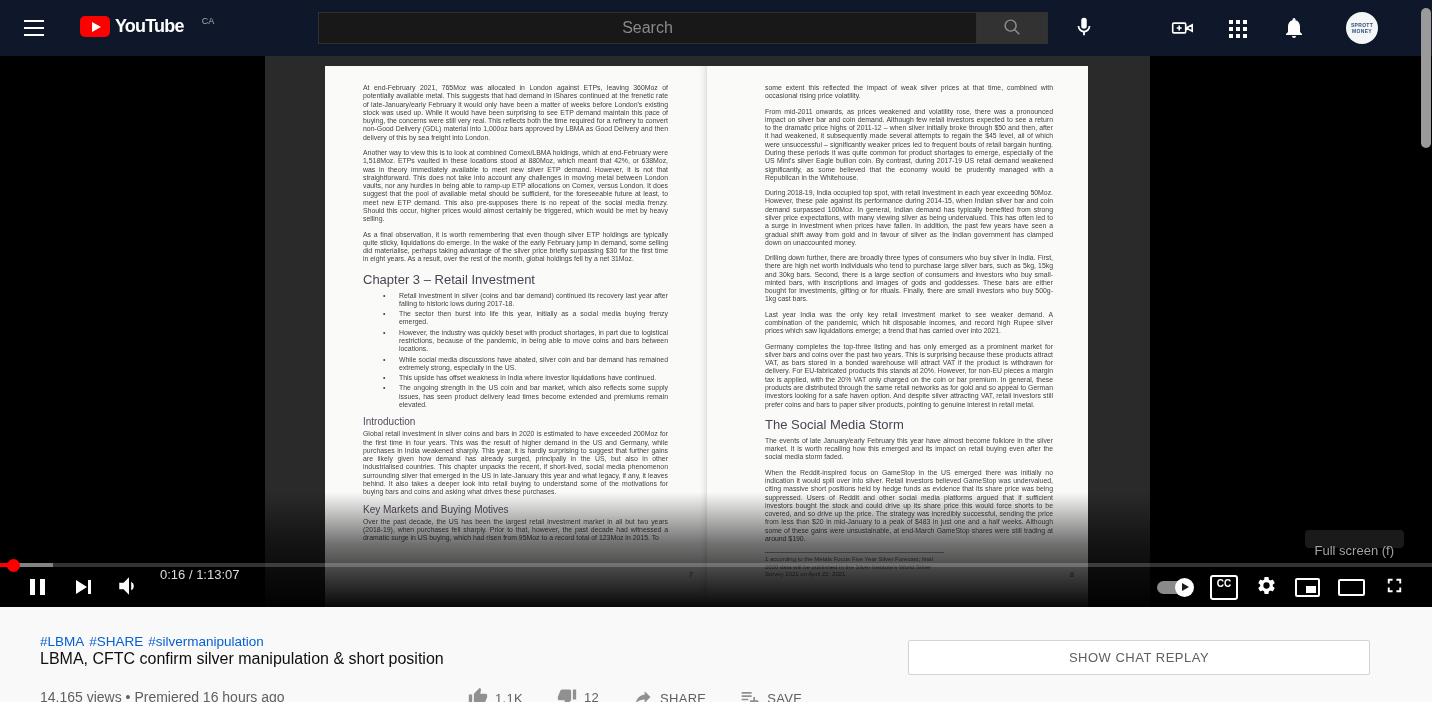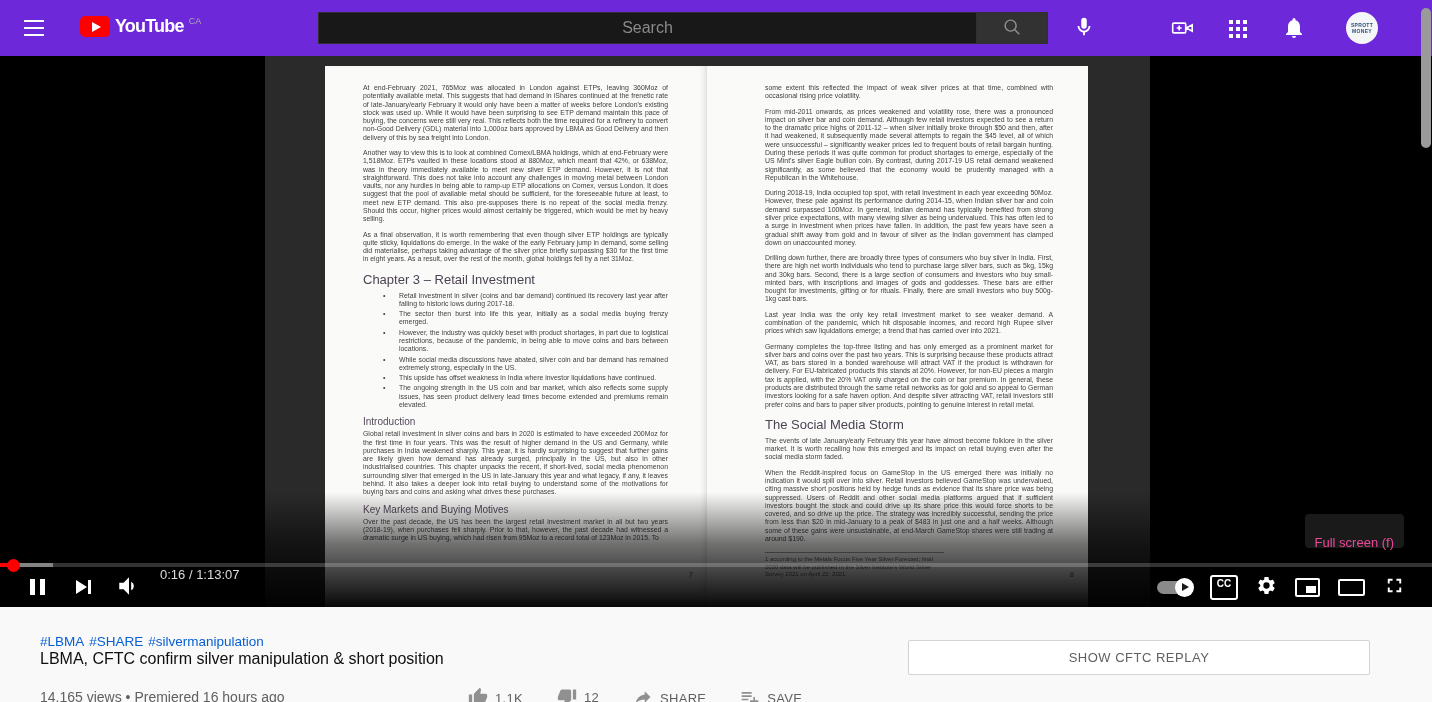--- a/index.html
+++ b/index.html
@@ -1,27 +1,27 @@
 <!DOCTYPE html>
 <html><head>
 <meta charset="utf-8">
 <style>
   * { margin:0; padding:0; box-sizing:border-box; }
   html,body { width:1432px; height:702px; overflow:hidden; }
   body { position:relative; background:#fff; font-family:"Liberation Sans", sans-serif; }
 
   
-  .masthead { position:absolute; top:0; left:0; width:1432px; height:56px; background:#6d28d9; z-index:40; }
+  .masthead { position:absolute; top:0; left:0; width:1432px; height:56px; background:#0f172a; z-index:40; }
   .hamburger { position:absolute; left:24px; top:20px; width:20px; height:16px; background:none; border:none; cursor:pointer; display:flex; flex-direction:column; justify-content:space-between; }
   .hamburger span { display:block; width:20px; height:2px; background:#fff; }
   .logo { position:absolute; left:80px; top:16px; display:flex; align-items:flex-start; cursor:pointer; }
   .logo-badge { width:30px; height:21px; background:#ff0000; border-radius:5px; display:flex; align-items:center; justify-content:center; margin-right:5px; }
   .logo-badge .tri { width:0; height:0; border-top:5px solid transparent; border-bottom:5px solid transparent; border-left:9px solid #fff; margin-left:2px; }
   .logo-text { color:#fff; font-weight:700; font-size:18px; letter-spacing:-0.8px; line-height:21px; }
-  .logo-cc { color:#aaa; font-size:9px; margin-left:5px; line-height:10px; }
+  .logo-cc { color:#aaa; font-size:9px; margin-left:18px; line-height:10px; }
 
   .search-area { position:absolute; left:318px; top:12px; height:32px; display:flex; align-items:center; }
   .search-input { width:658px; height:32px; background:#181818; border:1px solid #303030; border-right:none; color:#ddd; font-size:16px; padding:0 14px; outline:none;text-align:center; }
   .search-input::placeholder { color:#8a8a8a; }
   .search-btn { width:72px; height:32px; background:#323232; border:1px solid #303030; display:flex; align-items:center; justify-content:center; cursor:pointer; }
   .mic-btn { margin-left:16px; width:40px; height:40px; background:none; border:none; display:flex; align-items:center; justify-content:center; cursor:pointer; }
 
   .head-icon-btn { position:absolute; top:16px; width:26px; height:26px; background:none; border:none; display:flex; align-items:center; justify-content:center; cursor:pointer; }
   .apps-grid { display:grid; grid-template-columns:repeat(3,4px); grid-template-rows:repeat(3,4px); gap:3px; }
   .apps-grid i { background:#fff; }
@@ -39,21 +39,21 @@
   .doc h1 { font-size:13px; font-weight:400; color:#4c4352; margin:8px 0 5px; }
   .doc h2 { font-size:10px; font-weight:400; color:#564a5c; margin:7px 0 3px; }
   .doc ul { list-style:none; padding-left:26px; margin:0 0 6px; }
   .doc li { position:relative; font-size:6.9px; line-height:1.2; color:#414141; text-align:justify; padding-left:10px; margin-bottom:2px; }
   .doc li::before { content:"•"; position:absolute; left:-6px; top:0; font-size:7px; color:#414141; }
   .footnote { border-top:1px solid #9a9a9a; width:62%; margin-top:9px; padding-top:3px; font-size:6px; line-height:1.25; color:#5a5a5a; text-align:left; }
   .pagenum { position:absolute; bottom:28px; right:14px; font-size:7.5px; color:#555; }
 
   .shade { position:absolute; left:0; right:0; bottom:0; height:115px; background:linear-gradient(to bottom, rgba(0,0,0,0) 0%, rgba(0,0,0,.55) 45%, rgba(0,0,0,.97) 100%); pointer-events:none; }
 
-  .tooltip { position:absolute; right:28px; bottom:59px; height:34px; line-height:26px; padding:16px 10px; background:rgba(28,28,28,.92); color:#ec4899; font-size:13px; border-radius:4px; z-index:30; }
+  .tooltip { position:absolute; right:28px; bottom:59px; height:18px; line-height:26px; padding:8px 10px; background:rgba(28,28,28,.92); color:#a3a3a3; font-size:13px; border-radius:4px; z-index:30; }
 
   .progress { position:absolute; left:0; bottom:40px; width:100%; height:4px; background:rgba(255,255,255,.2); cursor:pointer; z-index:25; }
   .progress .buffer { position:absolute; left:0; top:0; height:4px; width:53px; background:rgba(255,255,255,.4); }
   .progress .played { position:absolute; left:0; top:0; height:4px; width:13px; background:#ff0000; }
   .progress .knob { position:absolute; left:7px; top:-4px; width:13px; height:13px; border-radius:50%; background:#ff0000; }
 
   .controls { position:absolute; left:0; bottom:0; width:100%; height:40px; display:flex; align-items:center; justify-content:space-between; padding:0 26px 0 14px; z-index:26; }
   .ctrl-left, .ctrl-right { display:flex; align-items:flex-start; height:40px; }
   .ctrl-btn { background:none; border:none; height:40px; display:flex; align-items:center; justify-content:center; cursor:pointer; }
   .ctrl-left .ctrl-btn { width:46px; }
@@ -303,16 +303,16 @@
     <button class="action">
       <span>
         <svg width="20" height="20" viewBox="0 0 24 24">
             <path fill="#909090" d="M14 10H2v2h12v-2zm0-4H2v2h12V6zM2 16h8v-2H2v2zm16 0v-4h-2v4h-4v2h4v4h2v-4h4v-2h-4z"></path>
           </svg>
       </span>
       <span class="lbl">SAVE</span>
     </button>
   </div>
 
-  <button class="chat-replay">SHOW CFTC REPLAY</button>
+  <button class="chat-replay">SHOW CHAT REPLAY</button>
 </div>
 
 <div class="scroll-thumb"></div>
 
 </body></html>

